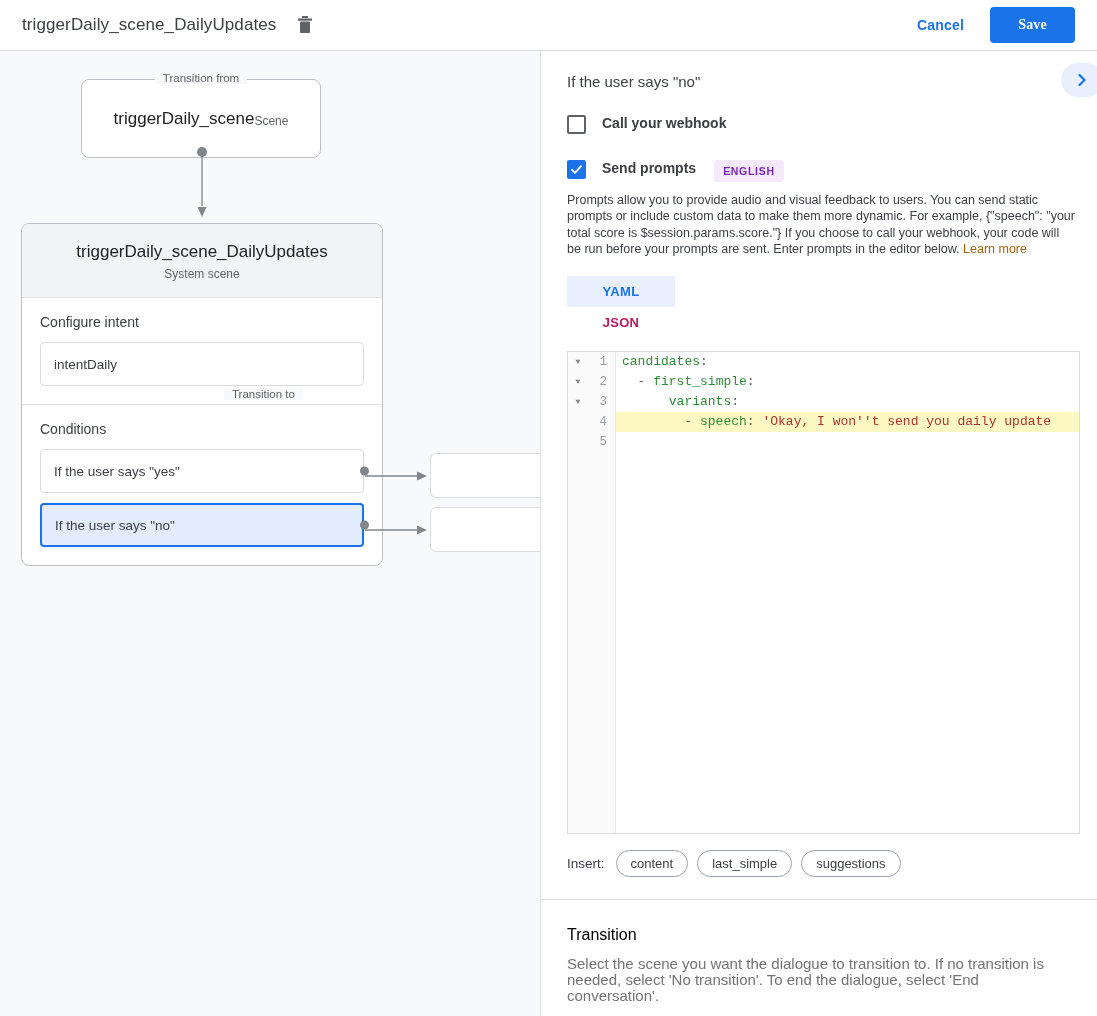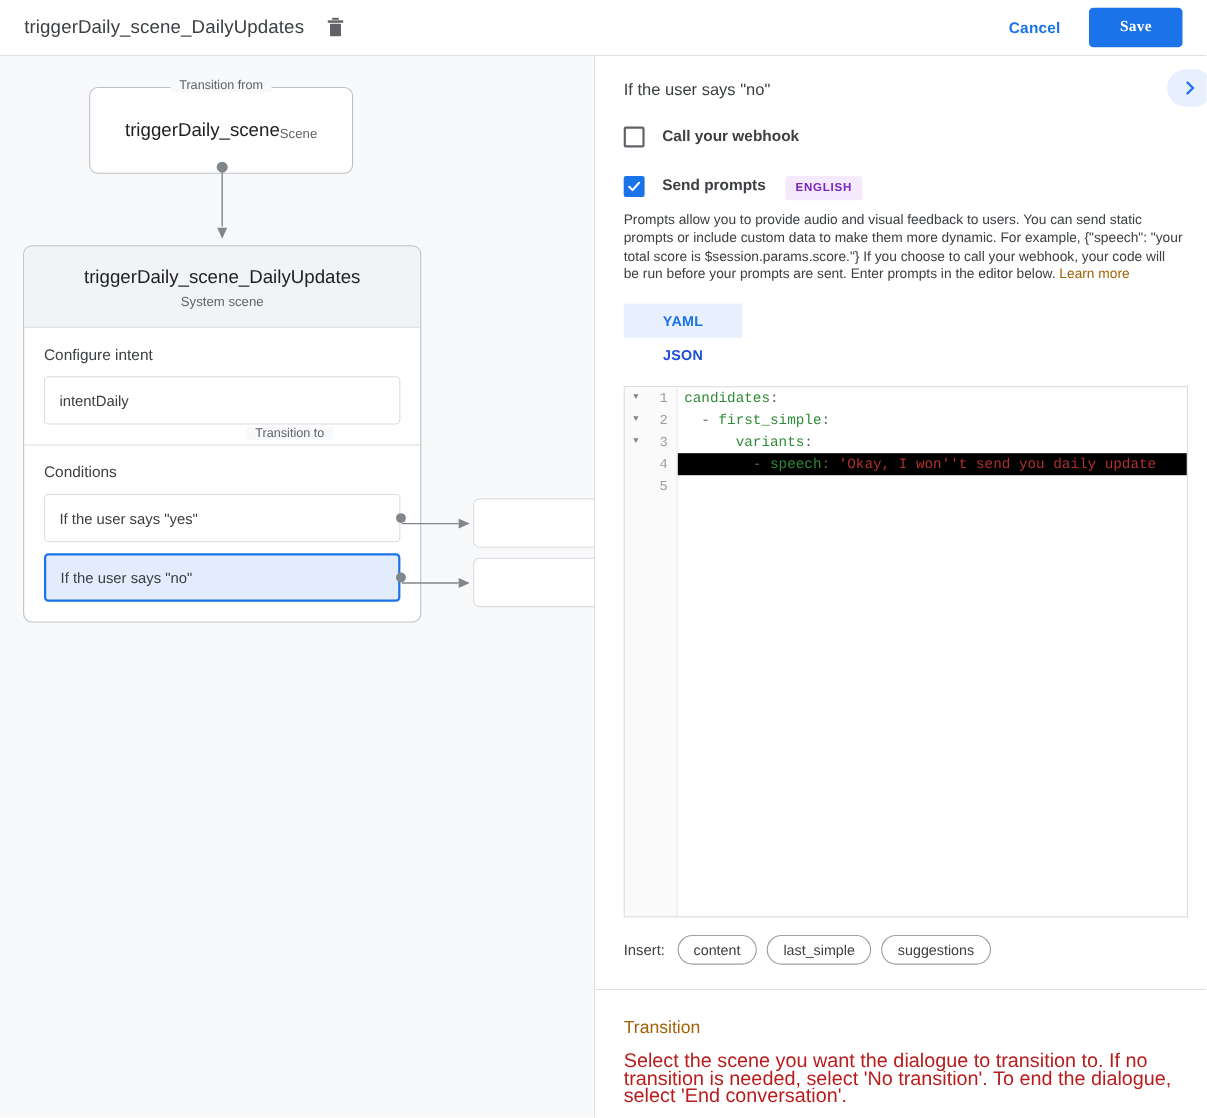--- a/index.html
+++ b/index.html
@@ -122,60 +122,60 @@
     margin: 10px 26px 0 26px; width: 508px; font-size: 12.5px; line-height: 16.4px;
     color: #3c4043;
   }
   #prompts-desc a { color: #a16207; text-decoration: none; cursor: pointer; }
 
   
   #fmt-tabs { display: flex; margin: 18px 0 0 566px; position: absolute; top: 252px; left: 0; flex-direction: column; }
   #fmt-tabs { position: static; margin: 18px 0 0 26px; display: flex; }
   .fmt-tab {
     width: 108px; height: 31px; display: flex; align-items: center; justify-content: center;
-    font-size: 13px; font-weight: 600; color: #1d4ed8; cursor: pointer;
+    font-size: 13px; font-weight: 600; color: #be185d; cursor: pointer;
     background: transparent; border: none; font-family: "Liberation Sans", sans-serif;
     letter-spacing: .3px;
   }
   .fmt-tab.active { background: #e8f0fe; color: #1a73e8; }
 
   
   #editor {
     margin: 13px 0 0 26px; width: 513px; height: 483px;
     border: 1px solid #dadce0; background: #fff; display: flex; overflow: hidden;
     font-family: "Liberation Mono", monospace;
   }
   #gutter { width: 48px; background: #fafafa; border-right: 1px solid #e8eaed; flex: 0 0 auto; }
   .gut-row { height: 20px; display: flex; align-items: center; font-size: 12.5px; color: #9aa0a6; }
   .fold { width: 20px; text-align: center; font-size: 8px; color: #80868b; cursor: pointer; }
   .lnum { flex: 1; text-align: right; padding-right: 8px; }
   #code { flex: 1; padding-top: 0; overflow: hidden; }
   .code-line {
     height: 20px; line-height: 20px; font-size: 13px; white-space: pre;
     padding-left: 6px; color: #3c4043;
   }
-  .code-line.hl { background: #000000; }
+  .code-line.hl { background: #fef9c3; }
   .k { color: #2e8b36; }
   .p { color: #5f6368; }
   .s { color: #b03030; }
 
   
   #insert-row { display: flex; align-items: center; gap: 9px; margin: 16px 0 0 26px; }
   #insert-label { font-size: 13.5px; color: #3c4043; margin-right: 2px; }
   .ins-chip {
     border: 1px solid #9aa0a6; border-radius: 14px; background: #fff;
     padding: 5px 14px; font-size: 13px; color: #3c4043; cursor: pointer;
     font-family: "Liberation Sans", sans-serif;
   }
 
   #panel-divider { margin-top: 22px; height: 1px; background: #e0e0e0; }
 
   #transition-sec { padding: 26px 26px 0 26px; }
-  #transition-title { font-size: 16px; color: #a16207; }
-  #transition-desc { margin-top: 12px; width: 500px; font-size: 18px; line-height: 16.4px; color: #b91c1c; }
+  #transition-title { font-size: 16px; color: #000000; }
+  #transition-desc { margin-top: 12px; width: 500px; font-size: 15px; line-height: 16.4px; color: #737373; }
   #transition-select {
     margin-top: 20px; width: 513px; height: 37px; border: 1px solid #dadce0;
     background: #fff; display: flex; align-items: center; padding: 0 12px;
     cursor: pointer; font-size: 10px; color: #202124;
   }
   #sel-caret { margin-left: auto; }
 </style>
 </head>
 <body>
 

